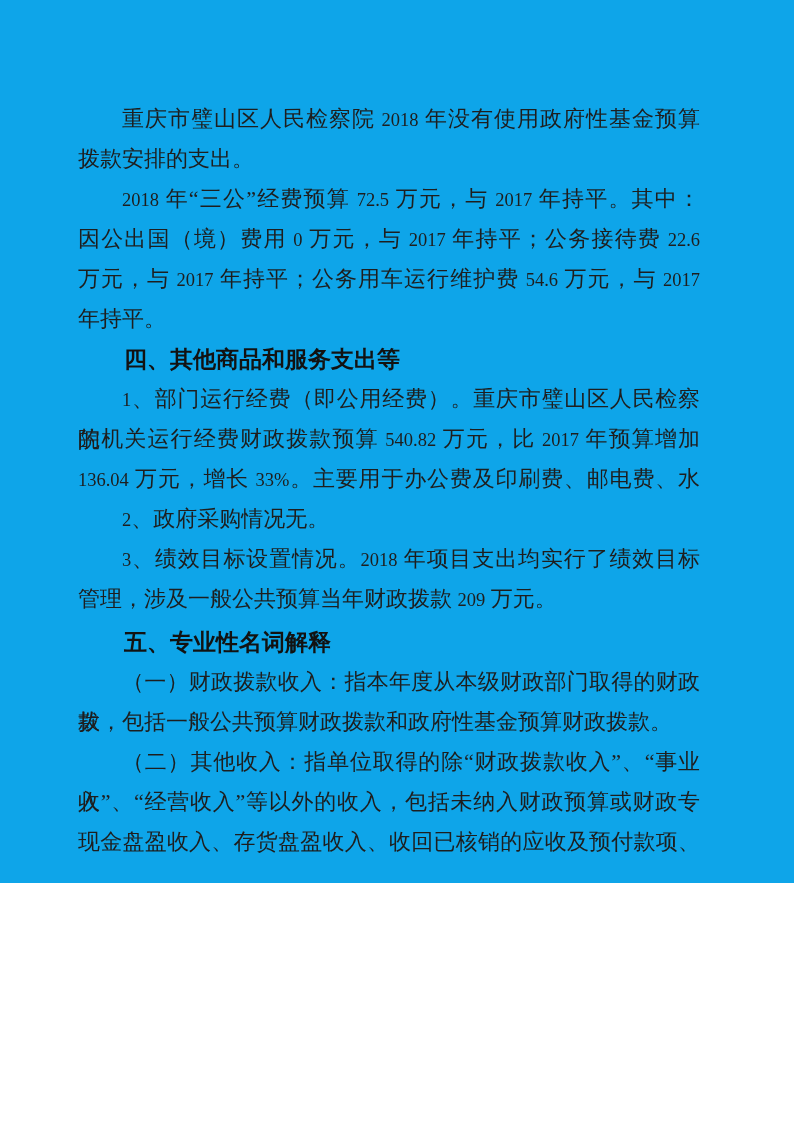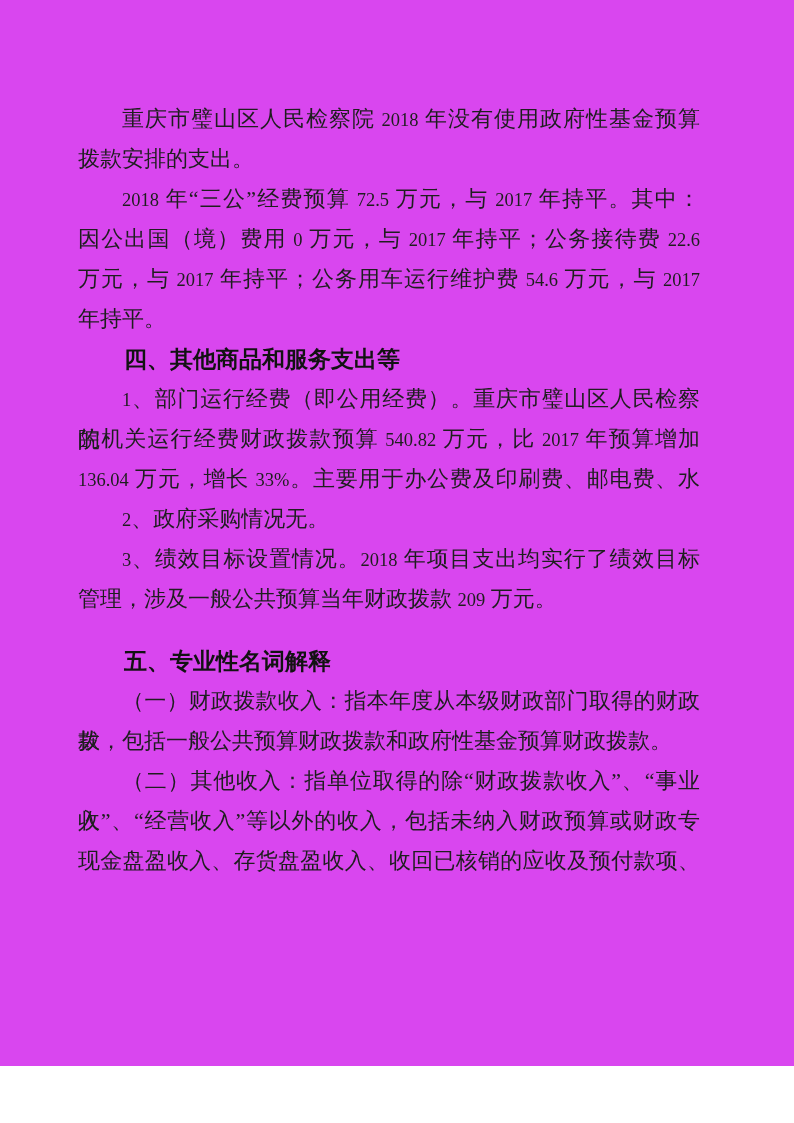--- a/index.html
+++ b/index.html
@@ -3,22 +3,22 @@
 <meta charset="utf-8">
 <style>
   * { margin: 0; padding: 0; box-sizing: border-box; }
   html, body {
     width: 794px; height: 1123px;
     background: #ffffff;
     font-family: "Liberation Serif", serif;
   }
   .page {
     position: relative;
-    width: 794px; height: 1066px;
-    background: #d946ef;
+    width: 794px; height: 883px;
+    background: #0ea5e9;
     overflow: hidden;
   }
   .text-block {
     position: absolute;
     left: 78px;
     top: 99px;
     width: 622px;
   }
   .line {
     font-size: 22px;
@@ -57,20 +57,20 @@
       <div class="line justify">因公出国（境）费用 <span class="num">0</span> 万元，与 <span class="num">2017</span> 年持平；公务接待费 <span class="num">22.6</span></div>
       <div class="line justify">万元，与 <span class="num">2017</span> 年持平；公务用车运行维护费 <span class="num">54.6</span> 万元，与 <span class="num">2017</span></div>
       <div class="line">年持平。</div>
       <div class="line heading indent">四、其他商品和服务支出等</div>
       <div class="line indent justify"><span class="num">1</span>、部门运行经费（即公用经费）。重庆市璧山区人民检察院</div>
       <div class="line justify">的机关运行经费财政拨款预算 <span class="num">540.82</span> 万元，比 <span class="num">2017</span> 年预算增加</div>
       <div class="line justify"><span class="num">136.04</span> 万元，增长 <span class="num">33%</span>。主要用于办公费及印刷费、邮电费、水</div>
       <div class="line indent"><span class="num">2</span>、政府采购情况无。</div>
       <div class="line indent justify"><span class="num">3</span>、绩效目标设置情况。<span class="num">2018</span> 年项目支出均实行了绩效目标</div>
       <div class="line">管理，涉及一般公共预算当年财政拨款 <span class="num">209</span> 万元。</div>
-      <div class="line heading indent" style="margin-top: 22px;">五、专业性名词解释</div>
+      <div class="line heading indent" style="margin-top: 3px;">五、专业性名词解释</div>
       <div class="line indent justify">（一）财政拨款收入：指本年度从本级财政部门取得的财政拨</div>
       <div class="line">款，包括一般公共预算财政拨款和政府性基金预算财政拨款。</div>
       <div class="line indent justify">（二）其他收入：指单位取得的除“财政拨款收入”、“事业收</div>
       <div class="line justify">入”、“经营收入”等以外的收入，包括未纳入财政预算或财政专</div>
       <div class="line justify">现金盘盈收入、存货盘盈收入、收回已核销的应收及预付款项、</div>
     </div>
 </div>
 
 </body></html>

